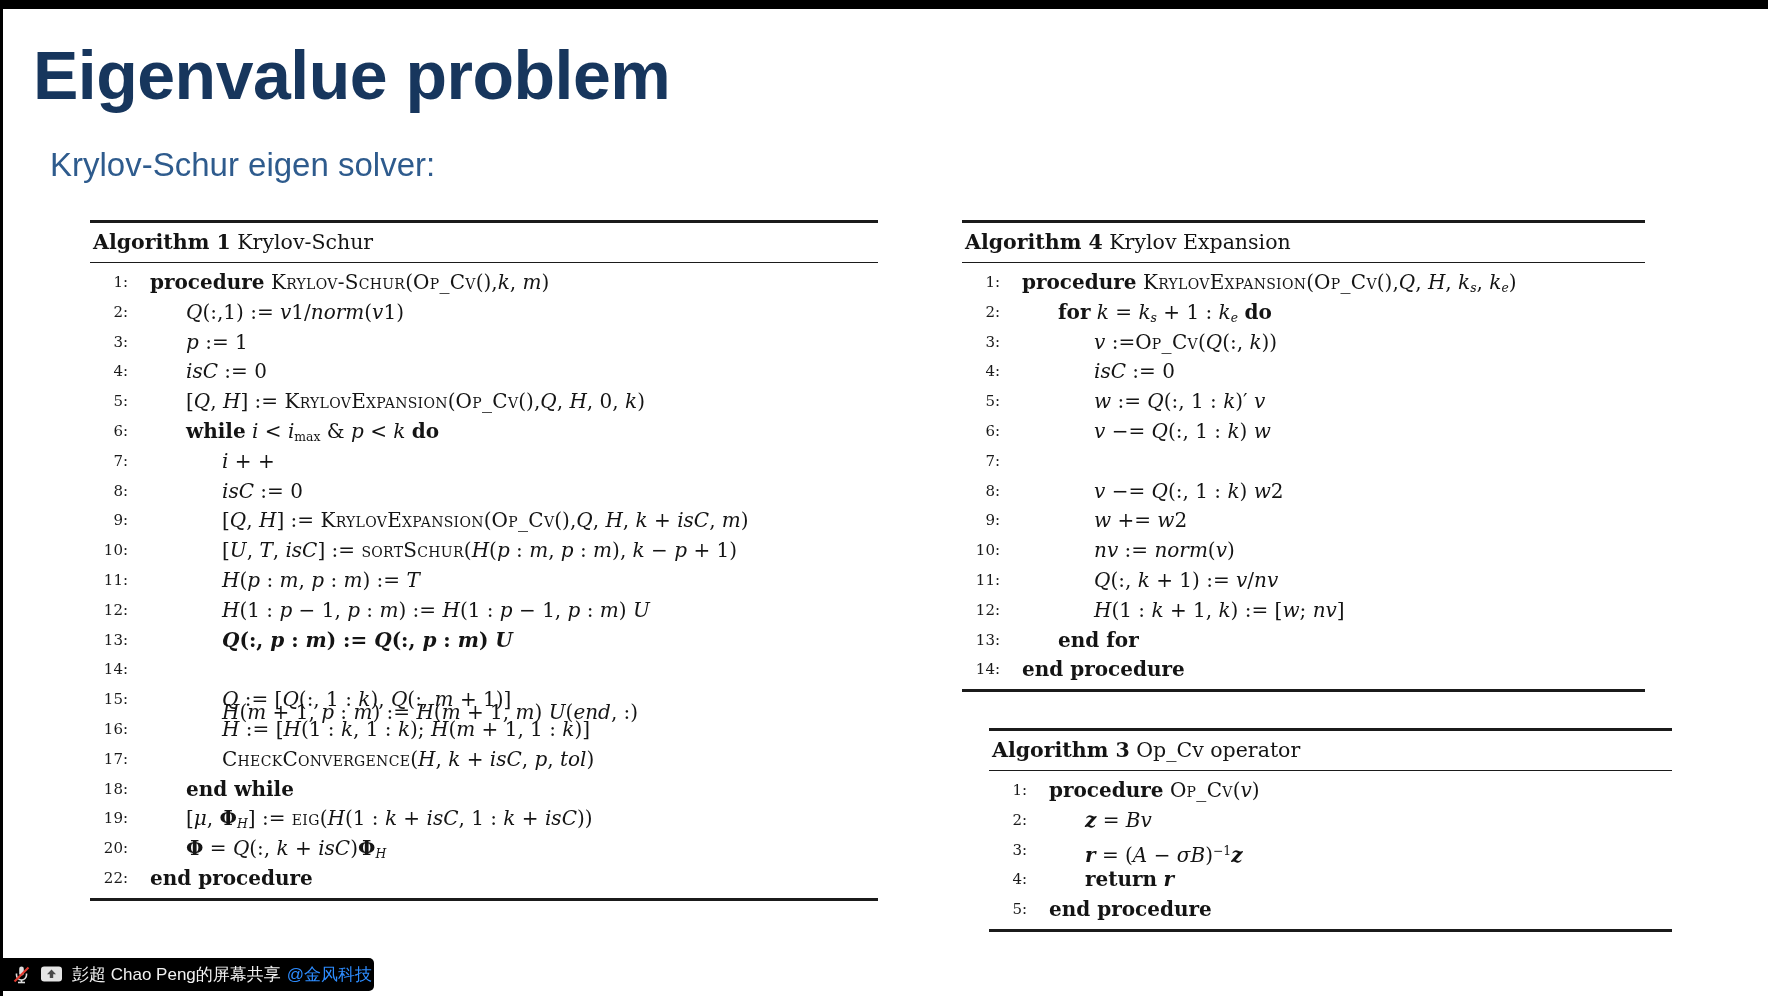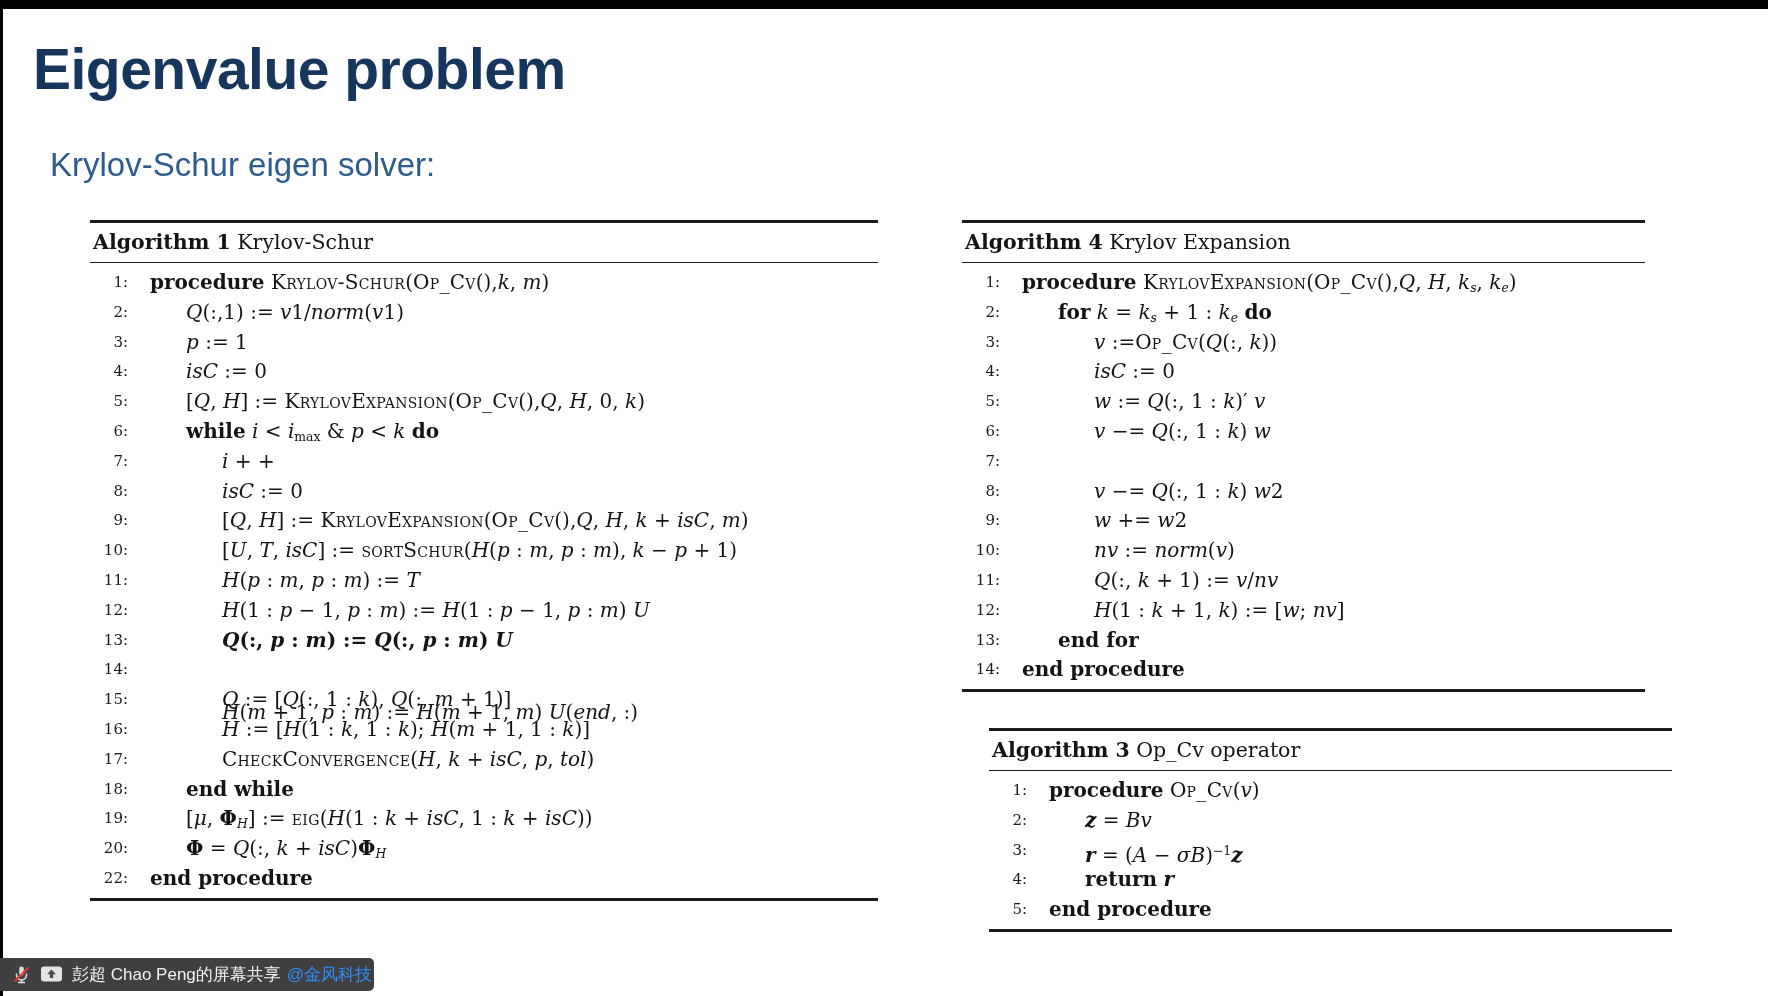--- a/index.html
+++ b/index.html
@@ -5,21 +5,21 @@
   * { margin:0; padding:0; box-sizing:border-box; }
   html,body { width:1768px; height:996px; overflow:hidden; background:#ffffff;
               font-family:"Liberation Sans", sans-serif; }
   #screen { position:relative; width:1768px; height:996px; background:#ffffff; }
 
   .top-bar   { position:absolute; left:0; top:0; width:1768px; height:9px; background:#000; }
   .left-edge { position:absolute; left:0; top:0; width:3px; height:996px; background:#000; }
 
   .slide-title {
     position:absolute; left:33px; top:36px;
-    font-size:57px; font-weight:600; letter-spacing:-0.5px;
+    font-size:68px; font-weight:600; letter-spacing:-0.5px;
     color:#17365d;
   }
   .slide-subtitle {
     position:absolute; left:50px; top:146px;
     font-size:33px; font-weight:400; color:#2e5b8d;
   }
 
   
   .algo { position:absolute; border-top:3px solid #1b1b1b; border-bottom:3px solid #1b1b1b;
           font-family:"DejaVu Serif", serif; color:#141414; }
@@ -241,21 +241,21 @@
           <span class="ln">4:</span>
           <span class="code" style="padding-left: 50px;"><b>return</b> <b><i>r</i></b></span>
         </div>
         <div class="algo-line">
           <span class="ln">5:</span>
           <span class="code" style="padding-left: 14px;"><b>end procedure</b></span>
         </div>
       </div>
   </div>
 
-  <div class="share-bar" style="background: #404040;">
+  <div class="share-bar" style="background: #000000;">
     <span class="bar-icon">
       <svg width="19" height="19" viewBox="0 0 19 19">
         <rect x="7.2" y="1.5" width="4.6" height="9" rx="2.3" fill="#dedede"></rect>
         <path d="M4.5 8.5 v1.5 a5 5 0 0 0 10 0 V8.5" fill="none" stroke="#dedede" stroke-width="1.6"></path>
         <line x1="9.5" y1="15" x2="9.5" y2="17.5" stroke="#dedede" stroke-width="1.6"></line>
         <line x1="6" y1="17.5" x2="13" y2="17.5" stroke="#dedede" stroke-width="1.6"></line>
         <line x1="2.5" y1="16.5" x2="16.5" y2="2.5" stroke="#e03a2f" stroke-width="2.2"></line>
       </svg>
     </span>
     <span class="bar-icon">

